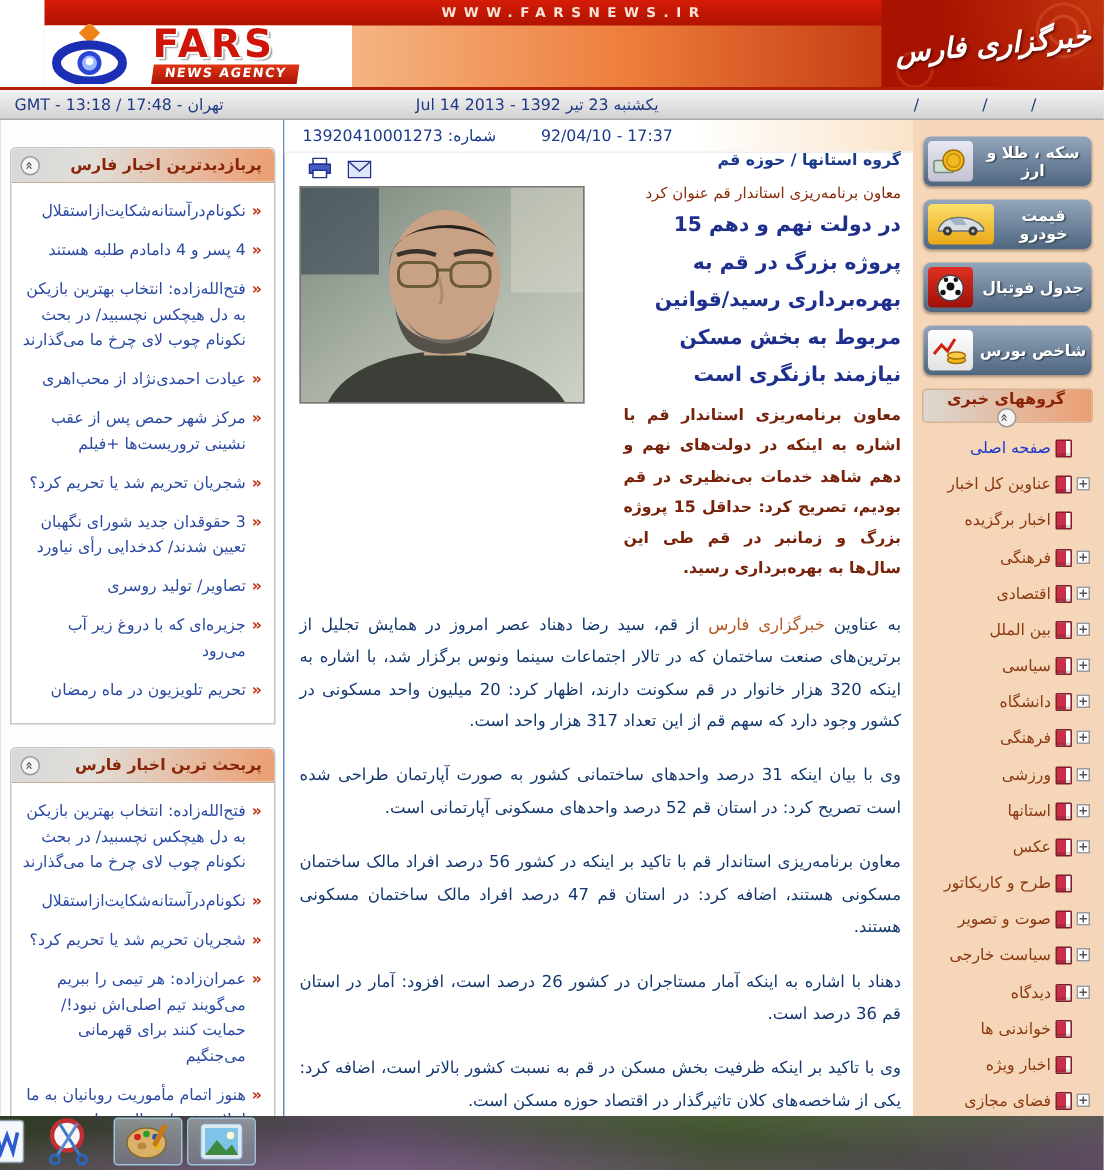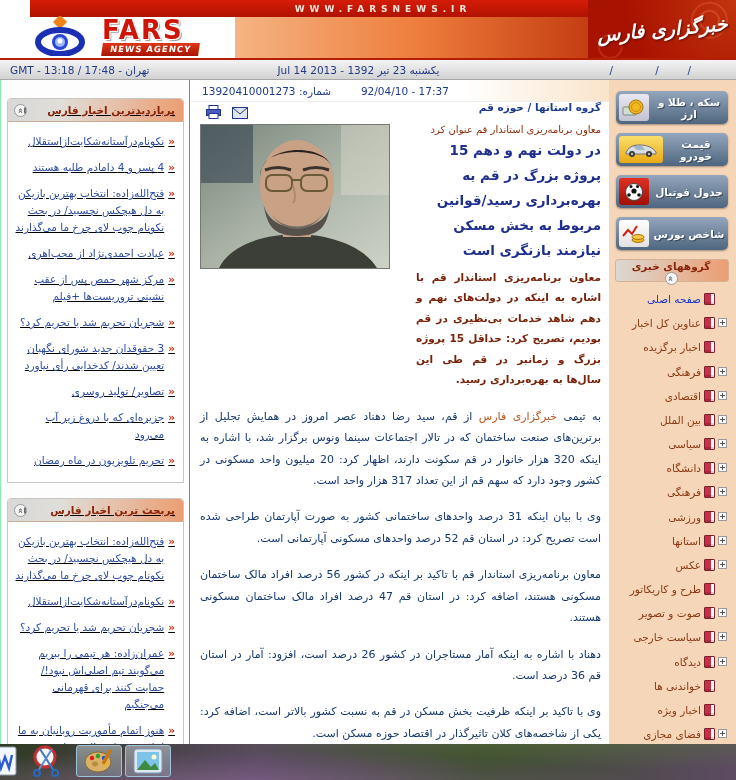--- a/index.html
+++ b/index.html
@@ -1,18 +1,18 @@
 <!DOCTYPE html>
 <html lang="fa" dir="rtl"><head>
 <meta charset="utf-8">
 <style>
   * { margin:0; padding:0; box-sizing:border-box; }
   html,body { background:#fff; }
   body { font-family:"DejaVu Sans", sans-serif; }
-  #page { position:relative; width:736px; height:780px; margin:0 auto; overflow:hidden; background:#86efac; direction:rtl; }
+  #page { position:relative; width:736px; height:780px; margin:0 auto; overflow:hidden; background:#e5e5e5; direction:rtl; }
 
   
   .banner { position:relative; height:60px; background:#fff; border-bottom:2px solid #b22000; }
   .banner-main { position:absolute; top:0; left:30px; right:0; bottom:0;
     background:linear-gradient(to right,#fbe3cd 0%,#f6bd8e 25%,#ee7d3c 55%,#d districts0 0%,#c33b10 80%,#a31000 100%);
     background:linear-gradient(to right,#fbe3cd 0%,#f6bd8e 25%,#ee7d3c 55%,#c33b10 80%,#a31000 100%); }
   .banner-strip { position:absolute; top:0; left:30px; right:0; height:17px; background:linear-gradient(#d51c08,#b01202); display:flex; align-items:center; justify-content:center; }
   .banner-strip .url { color:#f6e3d8; font-size:9px; letter-spacing:5px; font-weight:bold; }
   .logo-box { position:absolute; top:17px; left:30px; width:205px; bottom:0; background:#fff; display:flex; align-items:center; gap:16px; padding:2px 4px; direction:ltr; }
   .logo-text .fars { font-size:26px; font-weight:bold; color:#cf1408; letter-spacing:2px; line-height:0.9;
@@ -50,21 +50,21 @@
   .photo { width:190px; height:145px; flex:none; border:1px solid #777; background:#9aa39a; }
   .photo svg { display:block; }
   .rubric { font-size:10px; color:#8a2a08; margin-bottom:3px; }
   .headline { font-size:13.5px; font-weight:bold; color:#1f2f8e; line-height:1.85; margin-bottom:4px; }
   .lead { font-size:10.5px; font-weight:bold; color:#78220a; line-height:1.95; text-align:justify; }
   .body { margin-top:16px; }
   .body p { font-size:11px; color:#14386e; line-height:1.95; text-align:justify; margin-bottom:15px; }
   .inline-link { color:#b4551e; cursor:pointer; }
 
   
-  .news-box { background:#fff; border:1px solid #c6c6c6; border-radius:4px 4px 0 0; margin-bottom:15px;text-decoration:underline; }
+  .news-box { background:#fff; border:1px solid #c6c6c6; border-radius:4px 4px 0 0; margin-bottom:15px; }
   .news-box-header { height:23px; background:linear-gradient(to left,#eb9e72,#e0ded9 70%,#d8d8d8); color:#8a2408; font-weight:bold; font-size:10.5px; display:flex; align-items:center; justify-content:space-between; padding:0 8px 0 6px; border-radius:4px 4px 0 0; border-bottom:1px solid #c9a98f; }
   .chev { width:13px; height:13px; flex:none; border-radius:50%; background:#f5f5f5; border:1px solid #9a9a9a; color:#666; font-size:9px; display:flex; align-items:center; justify-content:center; cursor:pointer; }
   .chev::before { content:"«"; transform:rotate(-90deg); display:block; line-height:1; }
   .news-list { padding:11px 8px 4px 6px; }
   .news-item { display:flex; gap:4px; font-size:10.5px; color:#2b4aa2; line-height:1.62; margin-bottom:9px; cursor:pointer; }
   .bullet { flex:none; color:#c03010; font-weight:bold; }
   .bullet::before { content:"«"; }
 
   
   .side-btn { width:112px; height:33px; margin:0 auto 9px; border-radius:5px; display:flex; align-items:center; overflow:hidden; background:linear-gradient(#94a6bc,#4f6680); box-shadow:0 1px 2px rgba(0,0,0,.35); cursor:pointer; }
@@ -378,21 +378,21 @@
             <rect x="100" y="50" width="26" height="16" rx="6" fill="none" stroke="#6a5a38" stroke-width="2"></rect>
             <line x1="91" y1="55" x2="100" y2="55" stroke="#6a5a38" stroke-width="2"></line>
             <path d="M64 45 Q77 40 90 45" stroke="#3a332c" stroke-width="3" fill="none"></path>
             <path d="M102 45 Q115 40 128 45" stroke="#3a332c" stroke-width="3" fill="none"></path>
             <path d="M92 60 Q96 74 92 78" stroke="#b08a6d" stroke-width="2" fill="none"></path>
           </svg>
         </div>
       </div>
 
       <div class="body">
-        <p><span>به تیمی </span><a class="inline-link">خبرگزاری فارس</a><span> از قم، سید رضا دهناد عصر امروز در همایش تجلیل از برترین‌های صنعت ساختمان که در تالار اجتماعات سینما ونوس برگزار شد، با اشاره به اینکه 320 هزار خانوار در قم سکونت دارند، اظهار کرد: 20 میلیون واحد مسکونی در کشور وجود دارد که سهم قم از این تعداد 317 هزار واحد است.</span></p>
+        <p><span>به عناوین </span><a class="inline-link">خبرگزاری فارس</a><span> از قم، سید رضا دهناد عصر امروز در همایش تجلیل از برترین‌های صنعت ساختمان که در تالار اجتماعات سینما ونوس برگزار شد، با اشاره به اینکه 320 هزار خانوار در قم سکونت دارند، اظهار کرد: 20 میلیون واحد مسکونی در کشور وجود دارد که سهم قم از این تعداد 317 هزار واحد است.</span></p>
         <div>
 
             <p>وی با بیان اینکه 31 درصد واحدهای ساختمانی کشور به صورت آپارتمان طراحی شده است تصریح کرد: در استان قم 52 درصد واحدهای مسکونی آپارتمانی است.</p>
 
             <p>معاون برنامه‌ریزی استاندار قم با تاکید بر اینکه در کشور 56 درصد افراد مالک ساختمان مسکونی هستند، اضافه کرد: در استان قم 47 درصد افراد مالک ساختمان مسکونی هستند.</p>
 
             <p>دهناد با اشاره به اینکه آمار مستاجران در کشور 26 درصد است، افزود: آمار در استان قم 36 درصد است.</p>
 
             <p>وی با تاکید بر اینکه ظرفیت بخش مسکن در قم به نسبت کشور بالاتر است، اضافه کرد: یکی از شاخصه‌های کلان تاثیرگذار در اقتصاد حوزه مسکن است.</p>
 

